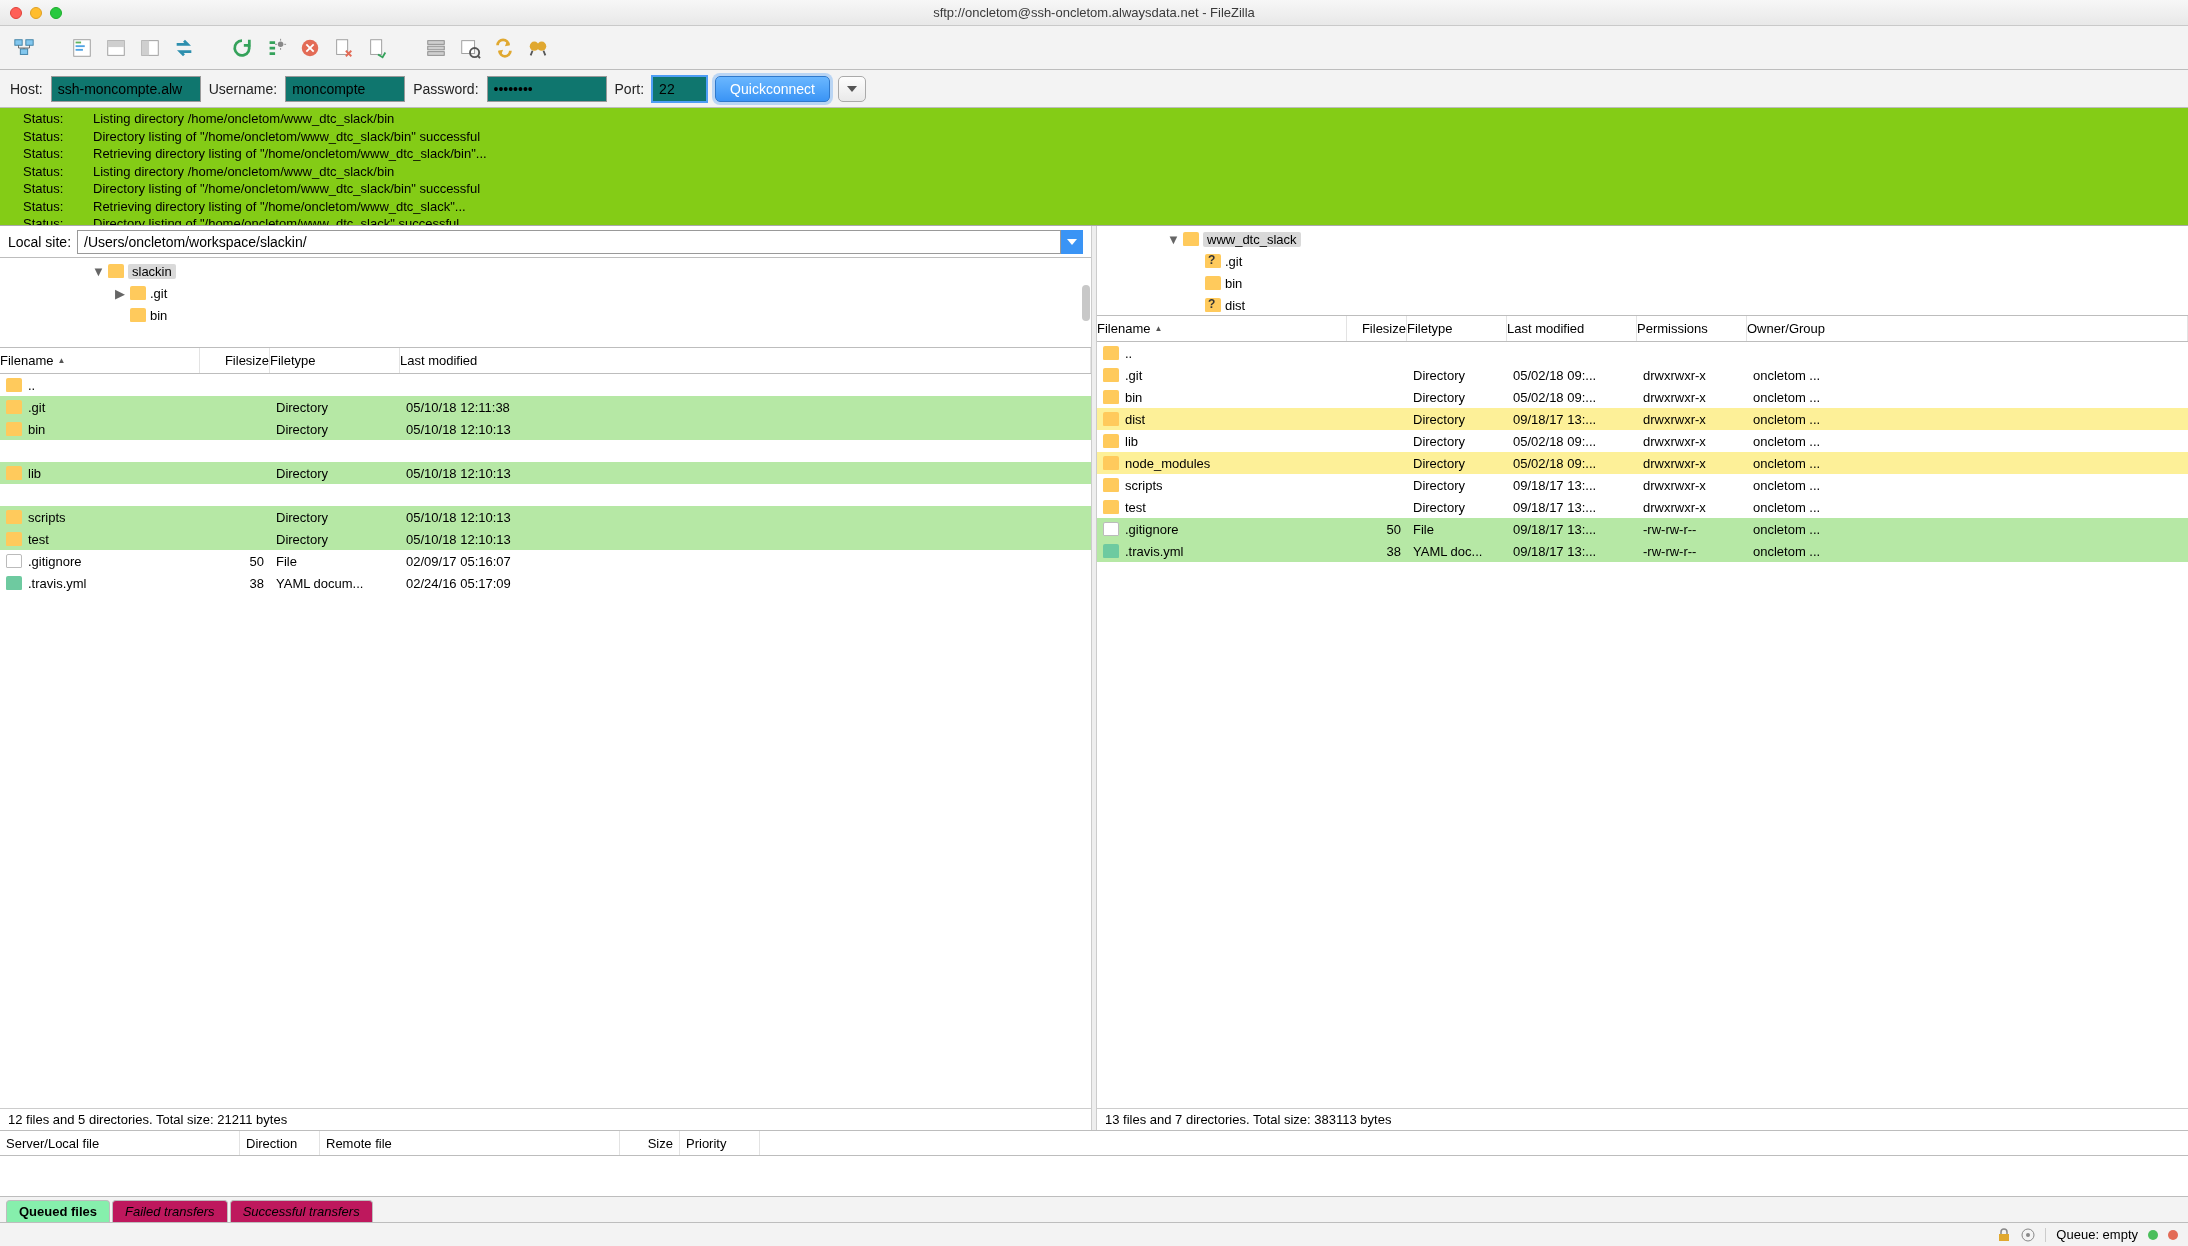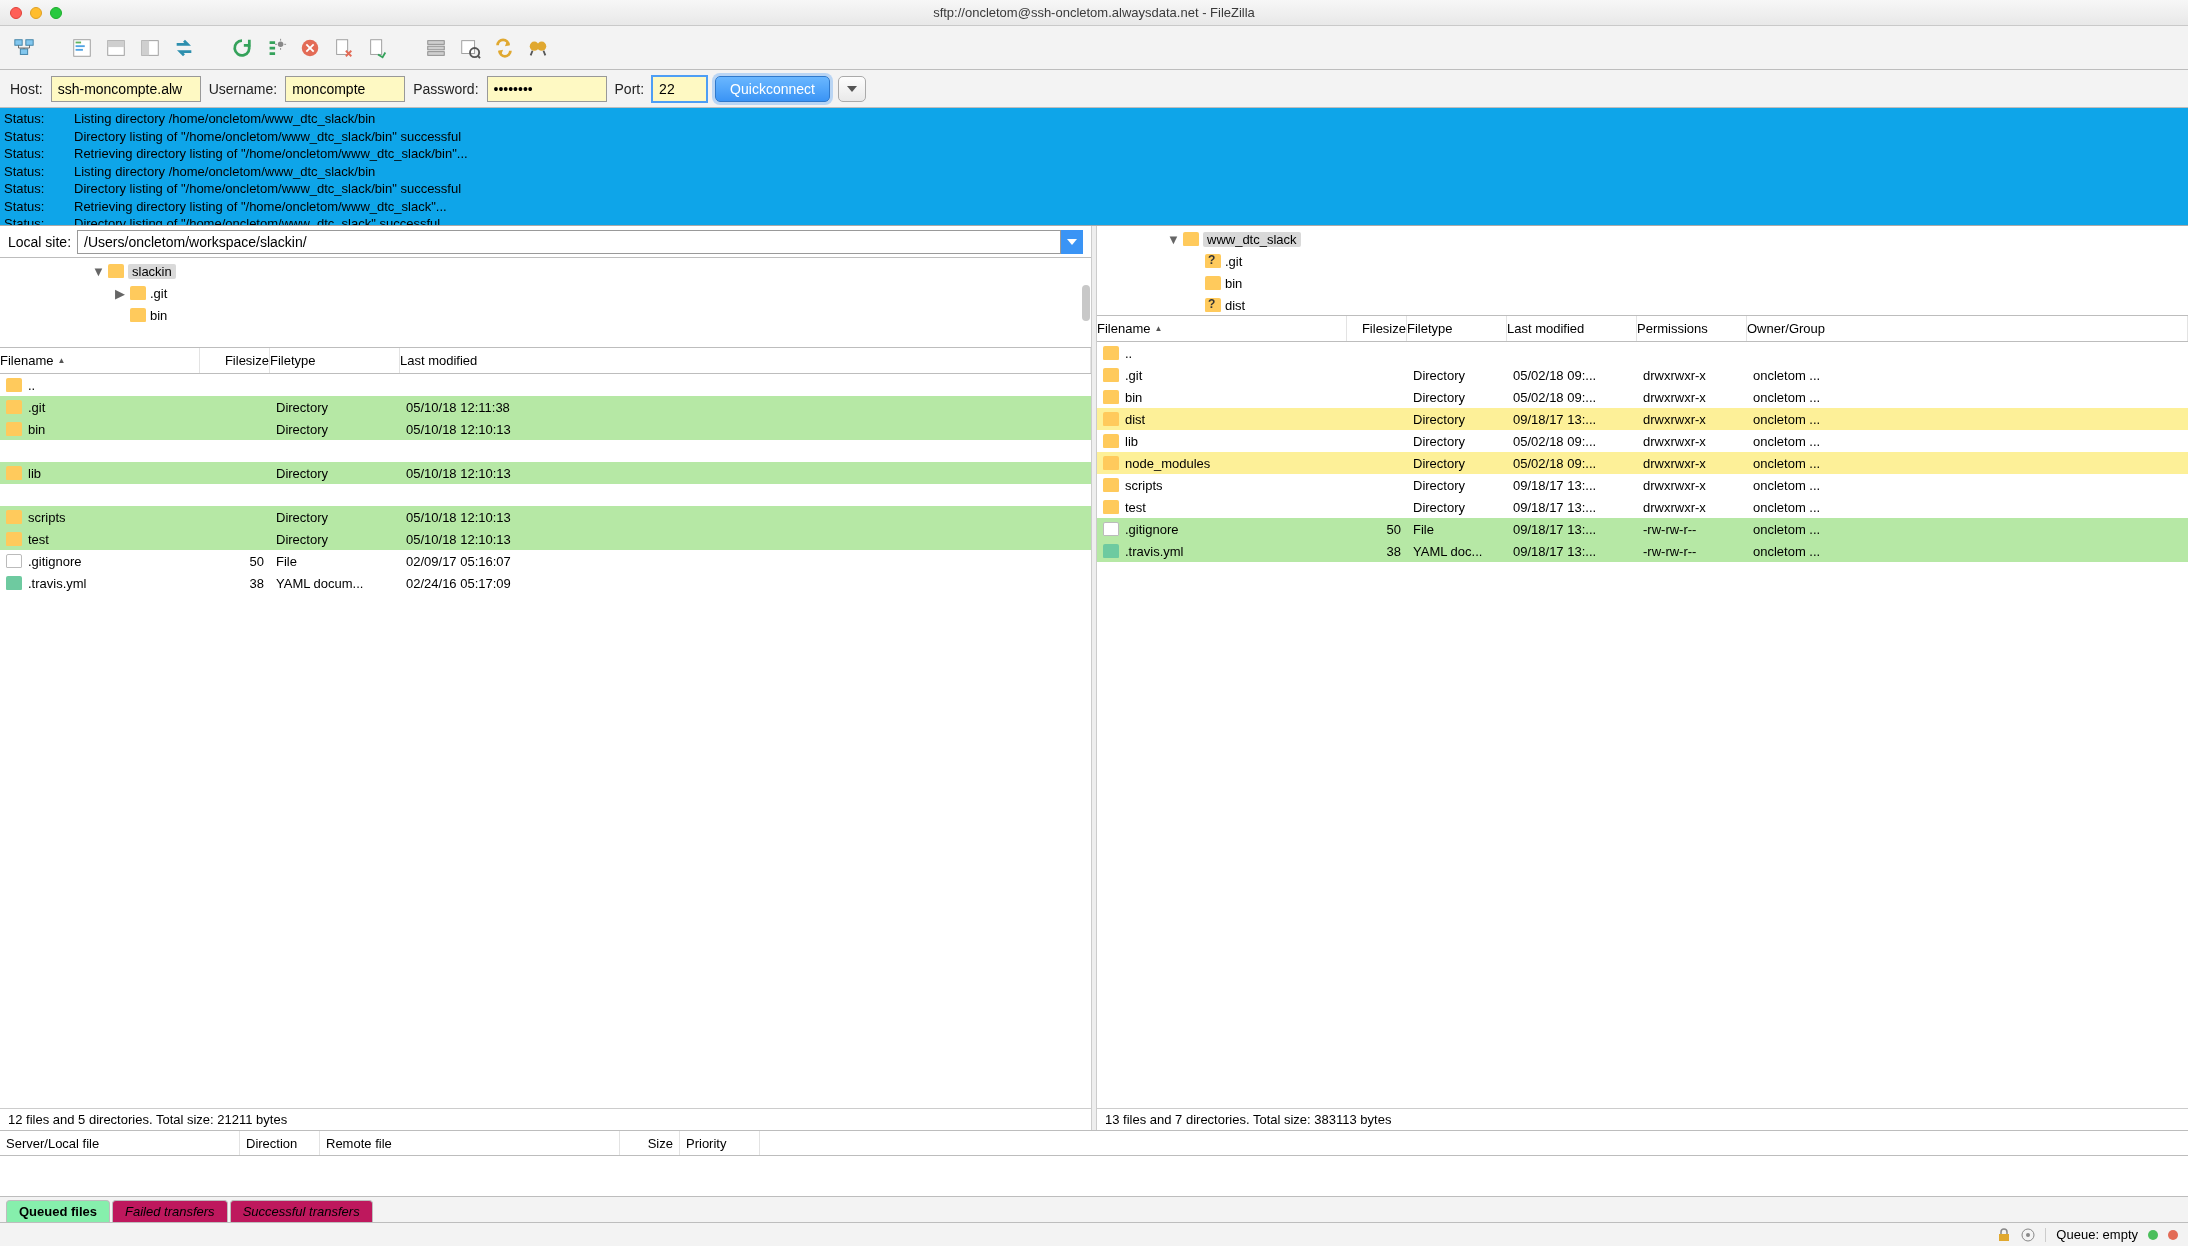--- a/index.html
+++ b/index.html
@@ -16,26 +16,26 @@
 
 
 .toolbar { height:44px; background:#f3f3f3; border-bottom:1px solid #bdbdbd; display:flex; align-items:center; padding:0 10px; gap:6px; }
 .tbtn { width:28px; height:28px; border-radius:4px; display:flex; align-items:center; justify-content:center; cursor:pointer; }
 .tsep { width:18px; }
 .icon { width:22px; height:22px; display:block; }
 
 
 .qcbar { height:38px; background:#f3f3f3; border-bottom:1px solid #bdbdbd; display:flex; align-items:center; padding:0 10px; gap:8px; }
 .qcbar label { font-size:14px; color:#222; }
-.qcbar input { height:26px; border:1px solid #999; border-radius:0; padding:0 6px; font-size:14px; background:#fef9c3; }
+.qcbar input { height:26px; border:1px solid #999; border-radius:0; padding:0 6px; font-size:14px; background:#0f766e; }
 .qcbtn { height:26px; padding:0 14px; background:linear-gradient(#6ab7ff,#3a94f5); border:1px solid #2f79cc; border-radius:5px; color:#fff; font-size:14px; cursor:pointer; box-shadow:0 0 0 3px rgba(78,158,245,.35); }
 .qcdrop { width:28px; height:26px; border:1px solid #aaa; border-radius:5px; background:linear-gradient(#fdfdfd,#e9e9e9); display:flex; align-items:center; justify-content:center; cursor:pointer; }
 
 
-.log { background:#0ea5e9; border-bottom:1px solid #aaa; height:118px; overflow:auto; padding:2px 4px 4px; font-size:14px; line-height:1.35; }
+.log { background:#84cc16; border-bottom:1px solid #aaa; height:118px; overflow:auto; padding:2px 23px 4px; font-size:14px; line-height:1.35; }
 .log-row { display:flex; gap:14px; }
 .log-row span:first-child { width:56px; flex-shrink:0; }
 
 
 .split { flex:1; display:flex; min-height:0;justify-content:flex-end; }
 .pane { flex:1; display:flex; flex-direction:column; min-width:0; background:#fff; }
 .vsplit { width:6px; background:#eee; cursor:col-resize; border-left:1px solid #ccc; border-right:1px solid #ccc; }
 
 
 .siterow { height:32px; border-bottom:1px solid #bdbdbd; background:#fff; display:flex; align-items:center; padding:0 8px; gap:6px; }

